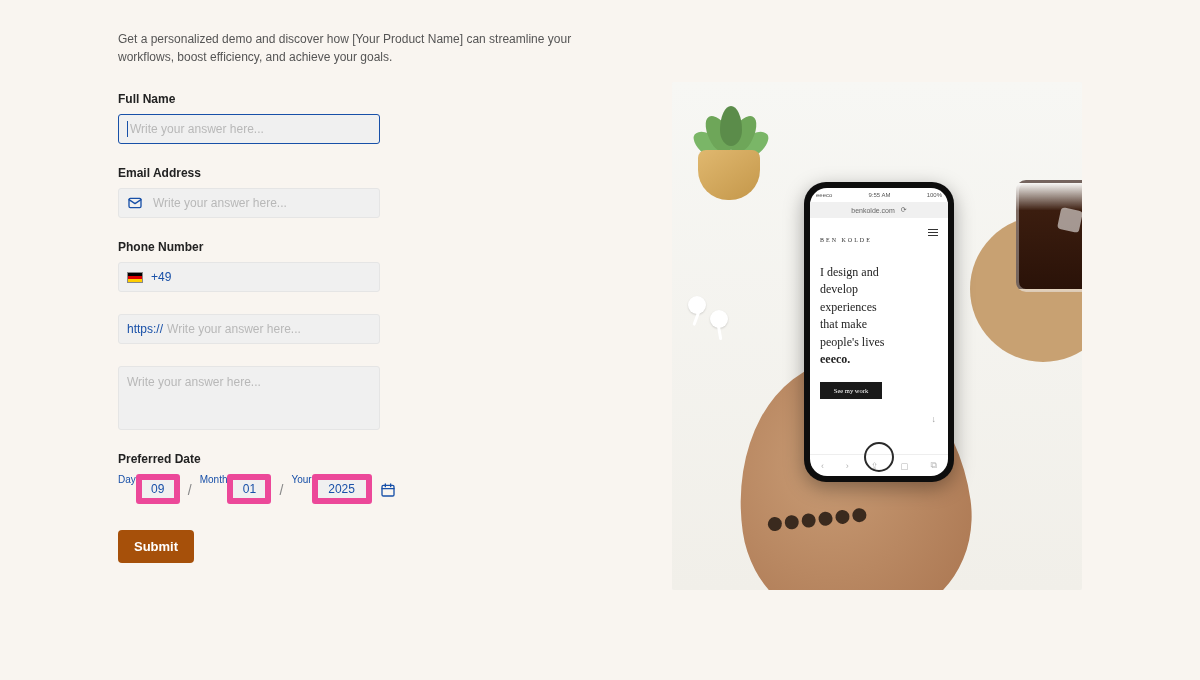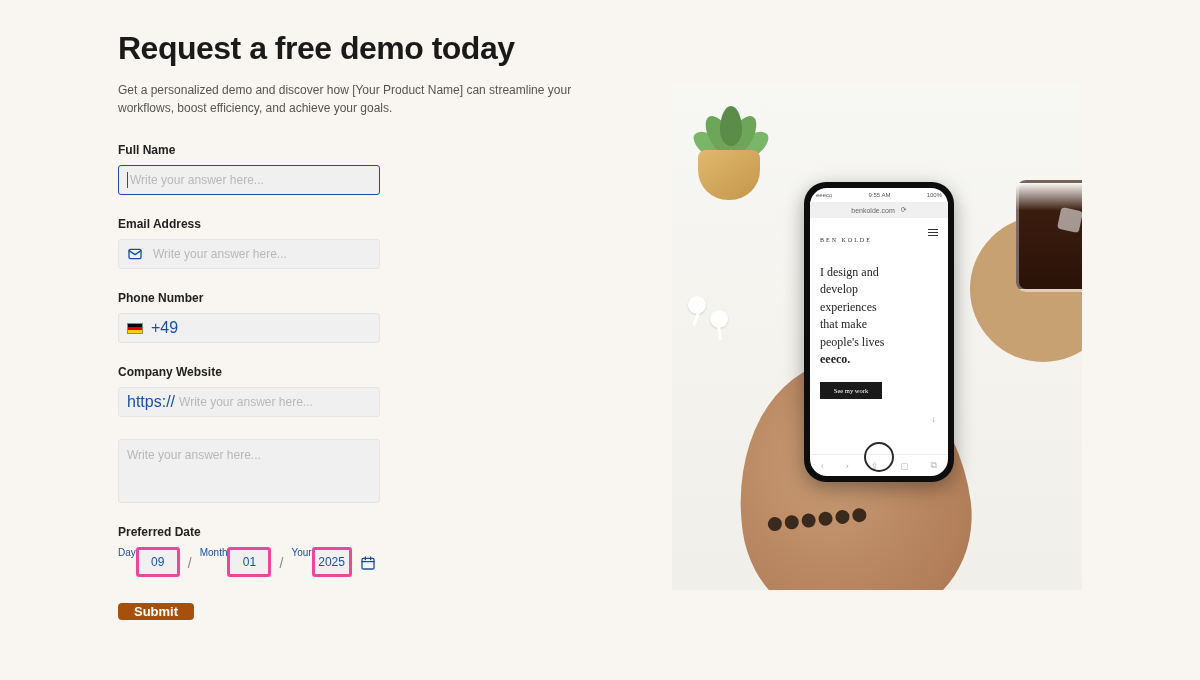--- a/index.html
+++ b/index.html
@@ -31,21 +31,21 @@
     padding: 0 8px;
     width: 262px;
   }
   .input-wrap.focused { border:1px solid #1850a8; }
   .input-wrap input {
     border:none; background:transparent; outline:none;
     font-size:12px; flex:1; color:#333;
   }
   .input-wrap input::placeholder { color:#b8b8b8; }
   .caret { width:1px; height:16px; background:#1850a8; margin-right:2px; animation:none; }
-  .prefix { font-size:16px; color:#1850a8; margin-right:4px; }
+  .prefix { font-size:12px; color:#1850a8; margin-right:4px; }
   .flag {
     width:16px; height:11px; margin-right:8px;
     display:inline-flex; flex-direction:column; border:0.5px solid #888;
   }
   .flag .stripe { flex:1; }
   .mail-icon { width:16px; height:16px; margin-right:10px; stroke:#1850a8; }
   .textarea-wrap {
     background:#f0f0f0;
     border:1px solid #e5e5e5;
     border-radius:3px;
@@ -57,30 +57,30 @@
   .textarea-wrap textarea {
     border:none; background:transparent; outline:none;
     font-size:12px; width:100%; height:100%; resize:none; color:#333;
     font-family:inherit;
   }
   .textarea-wrap textarea::placeholder { color:#b8b8b8; }
   .date-row { display:flex; align-items:flex-end; gap:8px; }
   .date-part { display:flex; flex-direction:row; }
   .date-mini { font-size:10px; color:#1850a8; margin-bottom:4px; }
   .date-input {
-    background:#f0f0f0; border:3px solid #ec4899; border-radius:3px;
+    background:#f0f0f0; border:6px solid #ec4899; border-radius:3px;
     height:30px; width:44px; display:flex; align-items:center; justify-content:center;
     font-size:12px; color:#1850a8;
   }
-  .date-input.year { width:40px; }
+  .date-input.year { width:60px; }
   .slash { font-size:14px; color:#888; padding-bottom:6px; }
   .cal-icon { width:16px; height:16px; stroke:#1850a8; margin-bottom:6px; }
   .submit-btn {
     background:#a6500a; color:#fff; border:none;
-    padding:1px 16px; border-radius:4px; font-size:13px; font-weight:600;
+    padding:9px 16px; border-radius:4px; font-size:13px; font-weight:600;
     cursor:pointer; margin-top:4px;
   }
   
   .hero {
     width:410px; height:508px; background:#f4f4f2;
     position:relative; overflow:hidden; margin-top:52px;
     border-radius:2px;
   }
   .desk-bg { position:absolute; inset:0; background:linear-gradient(180deg,#f7f7f4 0%,#f1efe9 100%); }
   .plant {
@@ -144,21 +144,20 @@
   .cta { margin-top:14px; width:62px; height:17px; background:#1a1a1a; color:#fff; font-size:6.5px; display:flex; align-items:center; justify-content:center;}
   .down { position:absolute; bottom:30px; right:12px; font-size:9px; color:#999;}
   .tabbar { height:22px; border-top:1px solid #eee; display:flex; align-items:center; justify-content:space-around; font-size:9px; color:#b4b4b4;}
   .homebtn { width:30px; height:30px; border:2px solid #2a2a2a; border-radius:50%; align-self:center; margin:5px auto 0; position:absolute; bottom:10px; left:50%; transform:translateX(-50%);}    
 </style>
 </head>
 <body>
 
 <div class="page">
   <div class="left">
-    <h1 class="title">Request a free demo today</h1>
     <p class="subtitle">Get a personalized demo and discover how [Your Product Name] can streamline your workflows, boost efficiency, and achieve your goals.</p>
 
     
     <div class="field">
       <label class="field-label">Full Name</label>
       <div class="input-wrap focused">
         <span class="caret"></span>
         <input type="text" placeholder="Write your answer here..." style="">
       </div>
     </div>
@@ -184,21 +183,20 @@
           <span class="stripe" style="background:#dd0000"></span>
           <span class="stripe" style="background:#ffce00"></span>
         </span>
         <span class="prefix">+49</span>
         <input type="text" style="">
       </div>
     </div>
 
     
     <div class="field">
-      <label class="field-label">Company Website</label>
       <div class="input-wrap">
         <span class="prefix">https://</span>
         <input type="text" placeholder="Write your answer here..." style="">
       </div>
     </div>
 
     
     <div class="field">
       <div class="textarea-wrap">
         <textarea placeholder="Write your answer here..." style=""></textarea>

